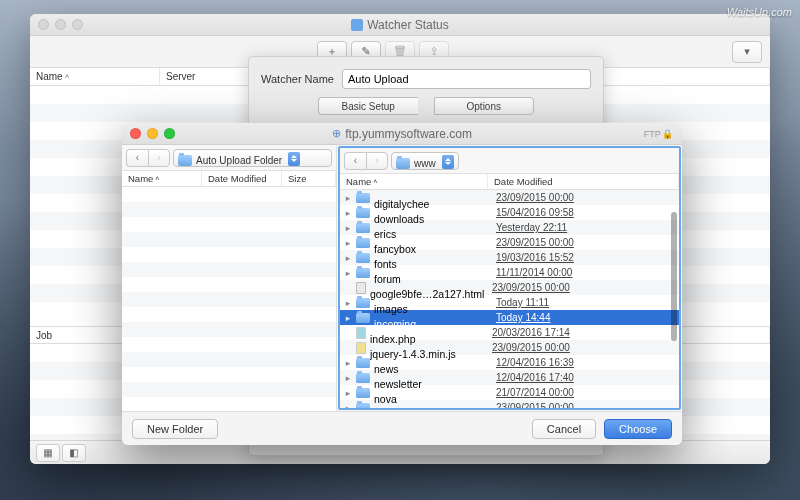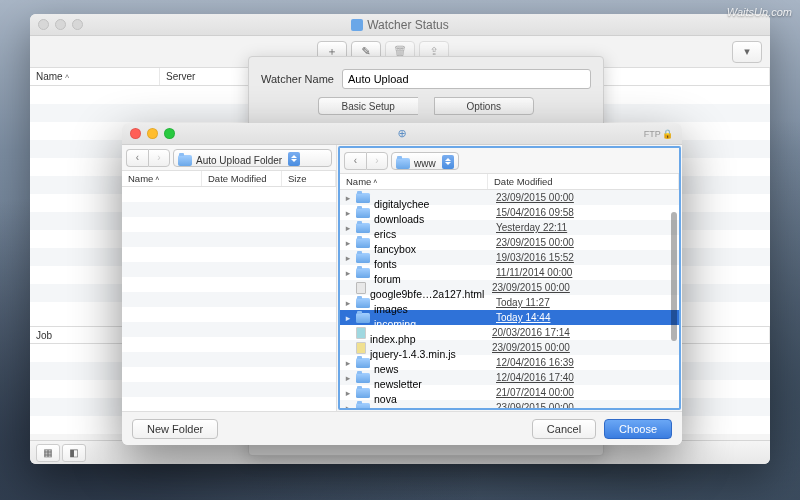--- a/index.html
+++ b/index.html
@@ -189,20 +189,21 @@
 
 <div class="dlg-ftp">
   <div class="titlebar">
     <div class="traffic">
       <div class="dot r"></div>
       <div class="dot y"></div>
       <div class="dot g"></div>
     </div>
     <div class="title-center">
       <span class="gl" style="color:#5d8fc5;">⊕</span>
+      <span>ftp.yummysoftware.com</span>
     </div>
     <div class="ftp-label">
       <span>FTP</span>
         <span>🔒</span>
     </div>
   </div>
   <div class="panes">
 
     <div class="pane left">
       <div class="pane-nav">
@@ -313,21 +314,21 @@
           <div class="frow">
             <span class="tri"></span>
             <span class="ficon file html"></span>
             <span class="nm">google9bfe…2a127.html</span>
             <span class="dm">23/09/2015 00:00</span>
           </div>
           <div class="frow">
             <span class="tri">▸</span>
             <span class="ficon "></span>
             <span class="nm">images</span>
-            <span class="dm">Today 11:27</span>
+            <span class="dm">Today 11:11</span>
           </div>
           <div class="frow sel">
             <span class="tri">▸</span>
             <span class="ficon "></span>
             <span class="nm">incoming</span>
             <span class="dm">Today 14:44</span>
           </div>
           <div class="frow">
             <span class="tri"></span>
             <span class="ficon file php"></span>

